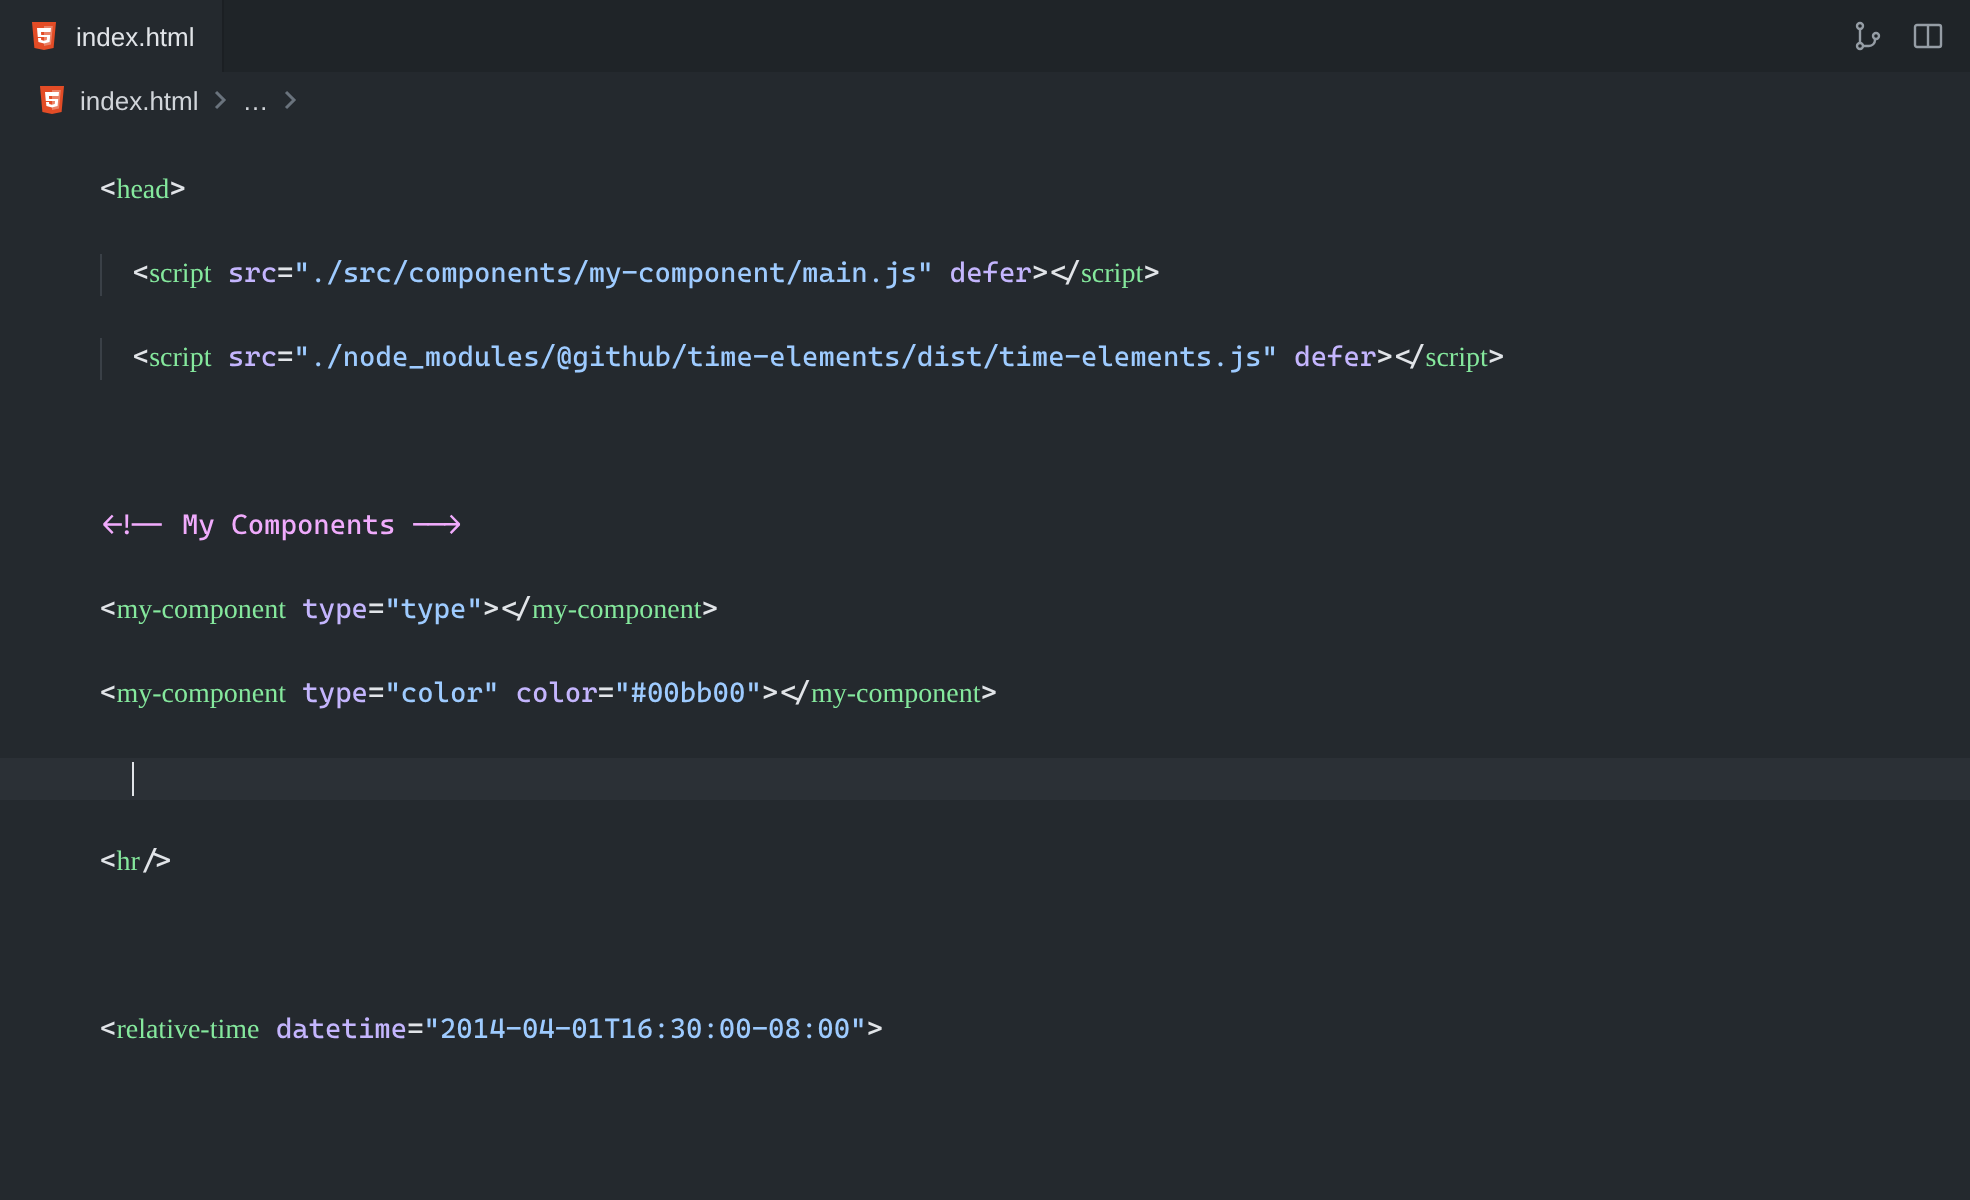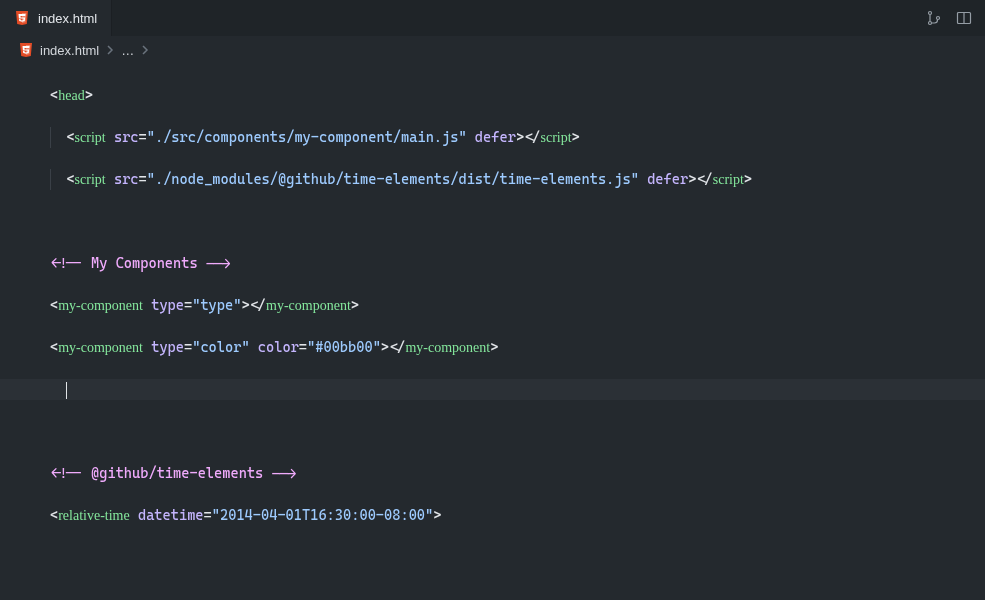--- a/index.html
+++ b/index.html
@@ -181,22 +181,22 @@
 
 <div class="editor">
 <span class="line"><span class="c-punct">&lt;</span><span class="c-tag">head</span><span class="c-punct">&gt;</span></span>
 <span class="line"><span class="indent-guide"></span>  <span class="c-punct">&lt;</span><span class="c-tag">script</span> <span class="c-attr">src</span><span class="c-punct">=</span><span class="c-string">"</span><span class="c-string-u">./src/components/my-component/main.js</span><span class="c-string">"</span> <span class="c-attr">defer</span><span class="c-punct">&gt;&lt;/</span><span class="c-tag">script</span><span class="c-punct">&gt;</span></span>
 <span class="line"><span class="indent-guide"></span>  <span class="c-punct">&lt;</span><span class="c-tag">script</span> <span class="c-attr">src</span><span class="c-punct">=</span><span class="c-string">"</span><span class="c-string-u">./node_modules/@github/time-elements/dist/time-elements.js</span><span class="c-string">"</span> <span class="c-attr">defer</span><span class="c-punct">&gt;&lt;/</span><span class="c-tag">script</span><span class="c-punct">&gt;</span></span>
 <span class="line"></span>
 <span class="line"><span class="c-comment">&lt;!-- My Components --&gt;</span></span>
 <span class="line"><span class="c-punct">&lt;</span><span class="c-tag">my-component</span> <span class="c-attr">type</span><span class="c-punct">=</span><span class="c-string">"</span><span class="c-string">type</span><span class="c-string">"</span><span class="c-punct">&gt;&lt;/</span><span class="c-tag">my-component</span><span class="c-punct">&gt;</span></span>
 <span class="line"><span class="c-punct">&lt;</span><span class="c-tag">my-component</span> <span class="c-attr">type</span><span class="c-punct">=</span><span class="c-string">"</span><span class="c-string">color</span><span class="c-string">"</span> <span class="c-attr">color</span><span class="c-punct">=</span><span class="c-string">"</span><span class="c-string">#00bb00</span><span class="c-string">"</span><span class="c-punct">&gt;&lt;/</span><span class="c-tag">my-component</span><span class="c-punct">&gt;</span></span>
 <span class="line highlighted"><span class="cursor"></span></span>
+<span class="line"><span class="c-punct">&lt;</span><span class="c-tag">hr</span><span class="c-punct">/&gt;</span></span>
 <span class="line"></span>
-<span class="line"><span class="c-comment">&lt;!-- @github/time-elements --&gt;</span></span>
 <span class="line"><span class="c-punct">&lt;</span><span class="c-tag">relative-time</span> <span class="c-attr">datetime</span><span class="c-punct">=</span><span class="c-string">"</span><span class="c-string">2014-04-01T16:30:00-08:00</span><span class="c-string">"</span><span class="c-punct">&gt;</span></span>
 
 
 
 
 
 
 
 
 

